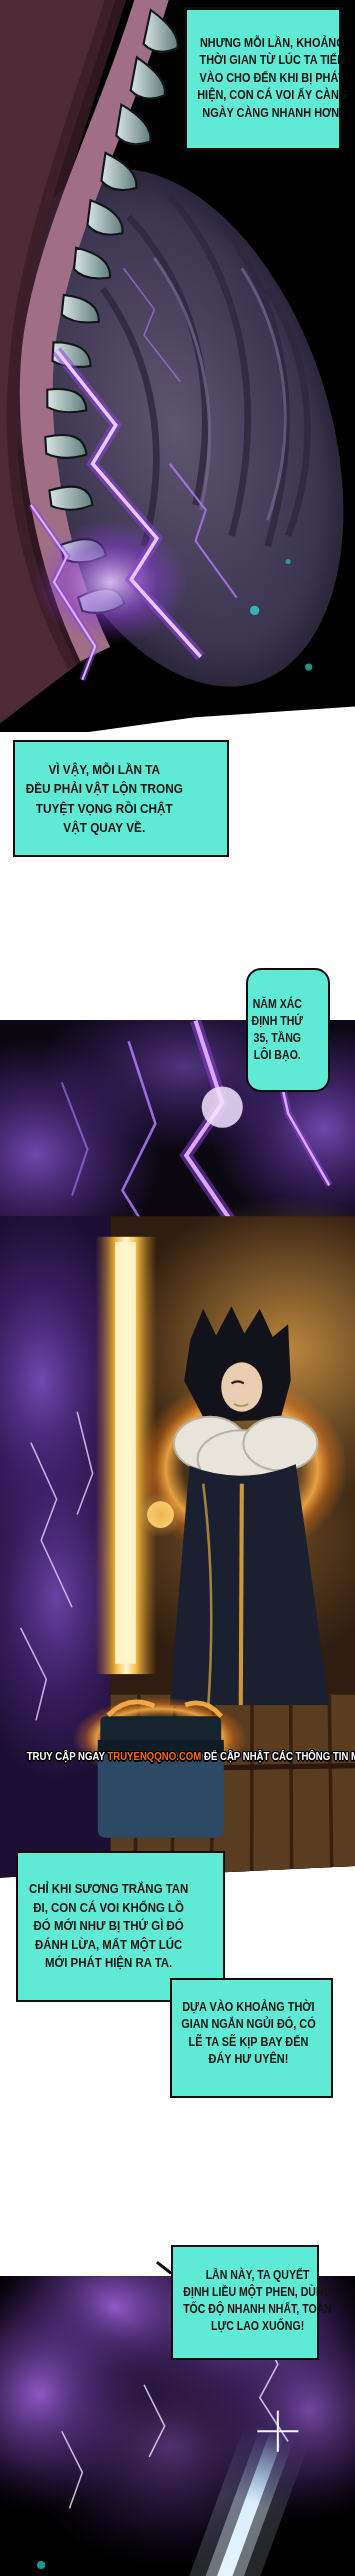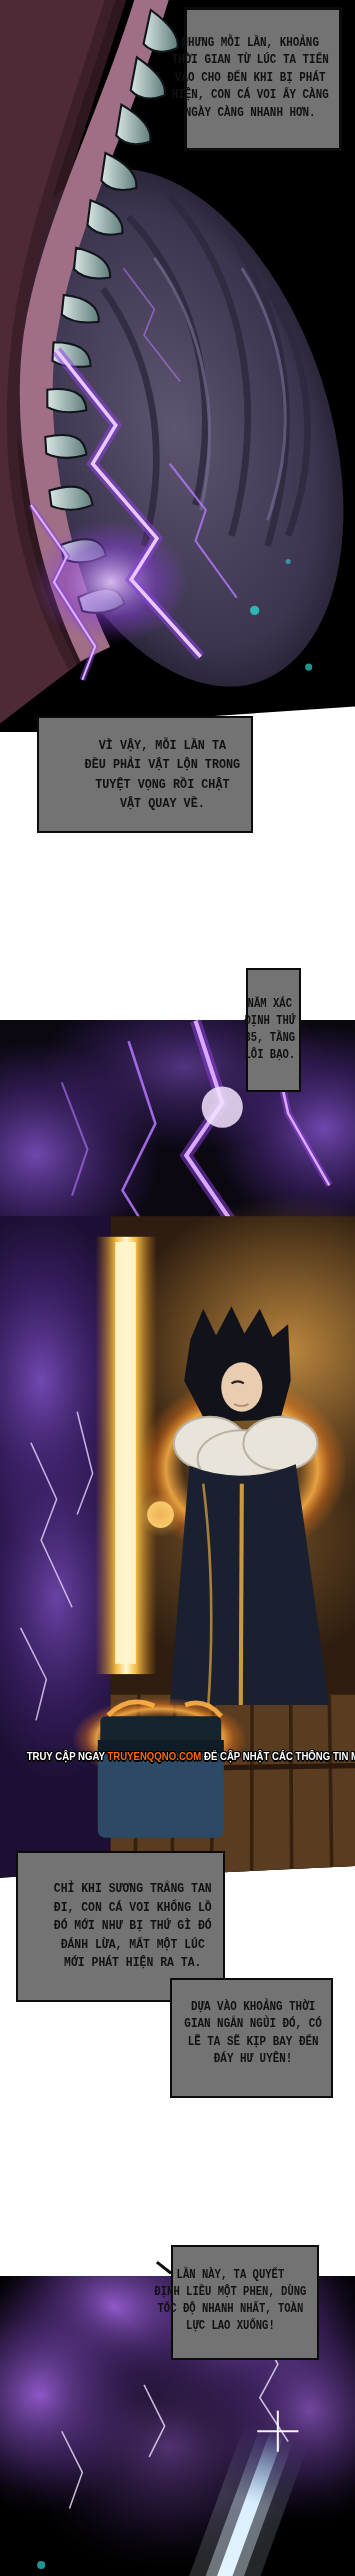--- a/index.html
+++ b/index.html
@@ -1,29 +1,29 @@
 <!DOCTYPE html>
 <html style="font-size:8.2px"><head>
 <meta charset="utf-8">
 <style>
   html,body{margin:0;padding:0;background:#ffffff;}
   .page{position:relative;width:355px;height:4122px;background:#ffffff;overflow:hidden;
         font-family:"Liberation Sans", sans-serif;}
   .panel{position:absolute;left:0;width:355px;overflow:hidden;}
 
   
-  .caption{position:absolute;background:#737373;border:2.6px solid #0b0b0b;z-index:40;
-           display:flex;align-items:center;justify-content:flex-end;box-sizing:border-box;font-family:Liberation Mono, monospace;}
+  .caption{position:absolute;background:#5eead4;border:2.6px solid #0b0b0b;z-index:40;
+           display:flex;align-items:center;justify-content:flex-start;box-sizing:border-box;}
   .caption .ctext{white-space:pre;text-align:center;font-weight:800;color:#111111;
                   transform:scaleX(.88);transform-origin:center;line-height:1.42;}
   .c1{left:184px;top:6.7px;width:158px;height:144px;border-width:3.1px;}
   .c1 .ctext{font-size:12.4px;}
-  .c2{left:13px;top:716px;width:216px;height:117px;margin-left:24px;}
+  .c2{left:13px;top:740px;width:216px;height:117px;}
   .c2 .ctext{font-size:13.4px;}
-  .c3{left:246px;top:968px;width:55px;height:124px;}
+  .c3{left:246px;top:968px;width:84px;height:124px;border-radius:15px;}
   .c3 .ctext{font-size:12px;}
   .c4{left:15.5px;top:1809px;width:209px;height:151px;margin-top:42px;}
   .c4 .ctext{font-size:13px;}
   .c5{left:170px;top:1978px;width:163px;height:120px;align-items:flex-start;}
   .c5 .ctext{font-size:12.4px;margin-top:18.5px;}
   .c6{left:171px;top:2217px;width:148px;height:115px;align-items:flex-start;margin-top:28px;}
   .c6 .ctext{font-size:12px;margin-top:19.6px;}
   .caption-tail{position:absolute;left:155px;top:2266px;width:17.5px;height:3.1px;background:#0b0b0b;
                 transform:rotate(38deg);z-index:41;}
 

